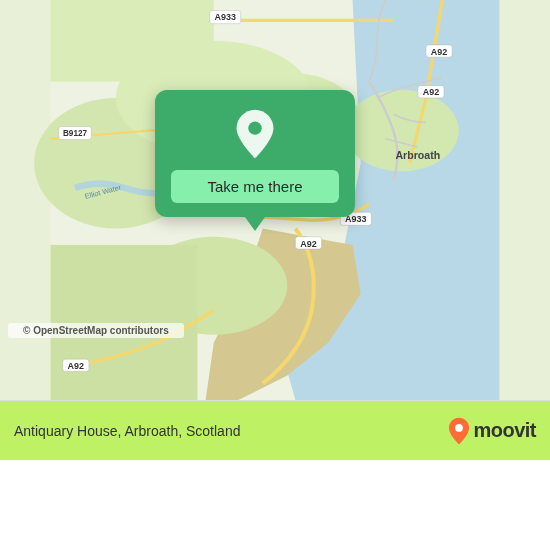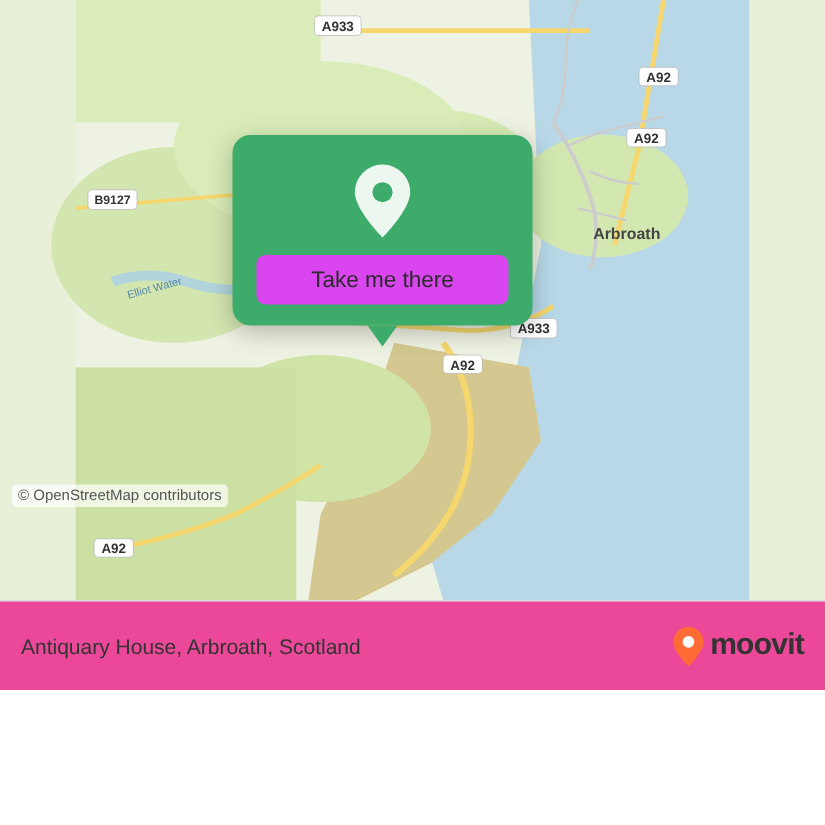--- a/index.html
+++ b/index.html
@@ -55,37 +55,37 @@
       border-top: 14px solid #3dab6a;
     }
 
     #pin-icon {
       width: 52px;
       height: 52px;
       margin-bottom: 10px;
     }
 
     #take-me-there-btn {
-      background: #d946ef;
+      background: #86efac;
       color: #2a2a2a;
       border: none;
       border-radius: 6px;
       padding: 8px 22px;
       font-size: 15px;
       font-weight: 500;
       cursor: pointer;
       width: 100%;
       text-align: center;
     }
 
     
     #bottom-bar {
       width: 550px;
       height: 60px;
-      background: #ec4899;
+      background: #bef264;
       border-top: 1px solid #ddd;
       display: flex;
       align-items: center;
       justify-content: space-between;
       padding: 16px 14px;
     }
 
     #location-text {
       font-size: 14px;
       color: #333;
@@ -109,22 +109,23 @@
       letter-spacing: -0.5px;
     }
 
     #osm-attribution {
       position: absolute;
       bottom: 62px;
       left: 8px;
       font-size: 10px;
       color: #555;
       background: rgba(255,255,255,0.7);
-      padding: 2px 4px;
+      padding: 2px 15px;
       border-radius: 3px;
+      font-weight: bold;
     }
   </style>
 </head>
 <body>
 
 <div id="map-container">
   <svg id="map-svg" viewBox="0 0 550 490" xmlns="http://www.w3.org/2000/svg">
 
     <rect width="550" height="490" fill="#eef2e2"></rect>
 

